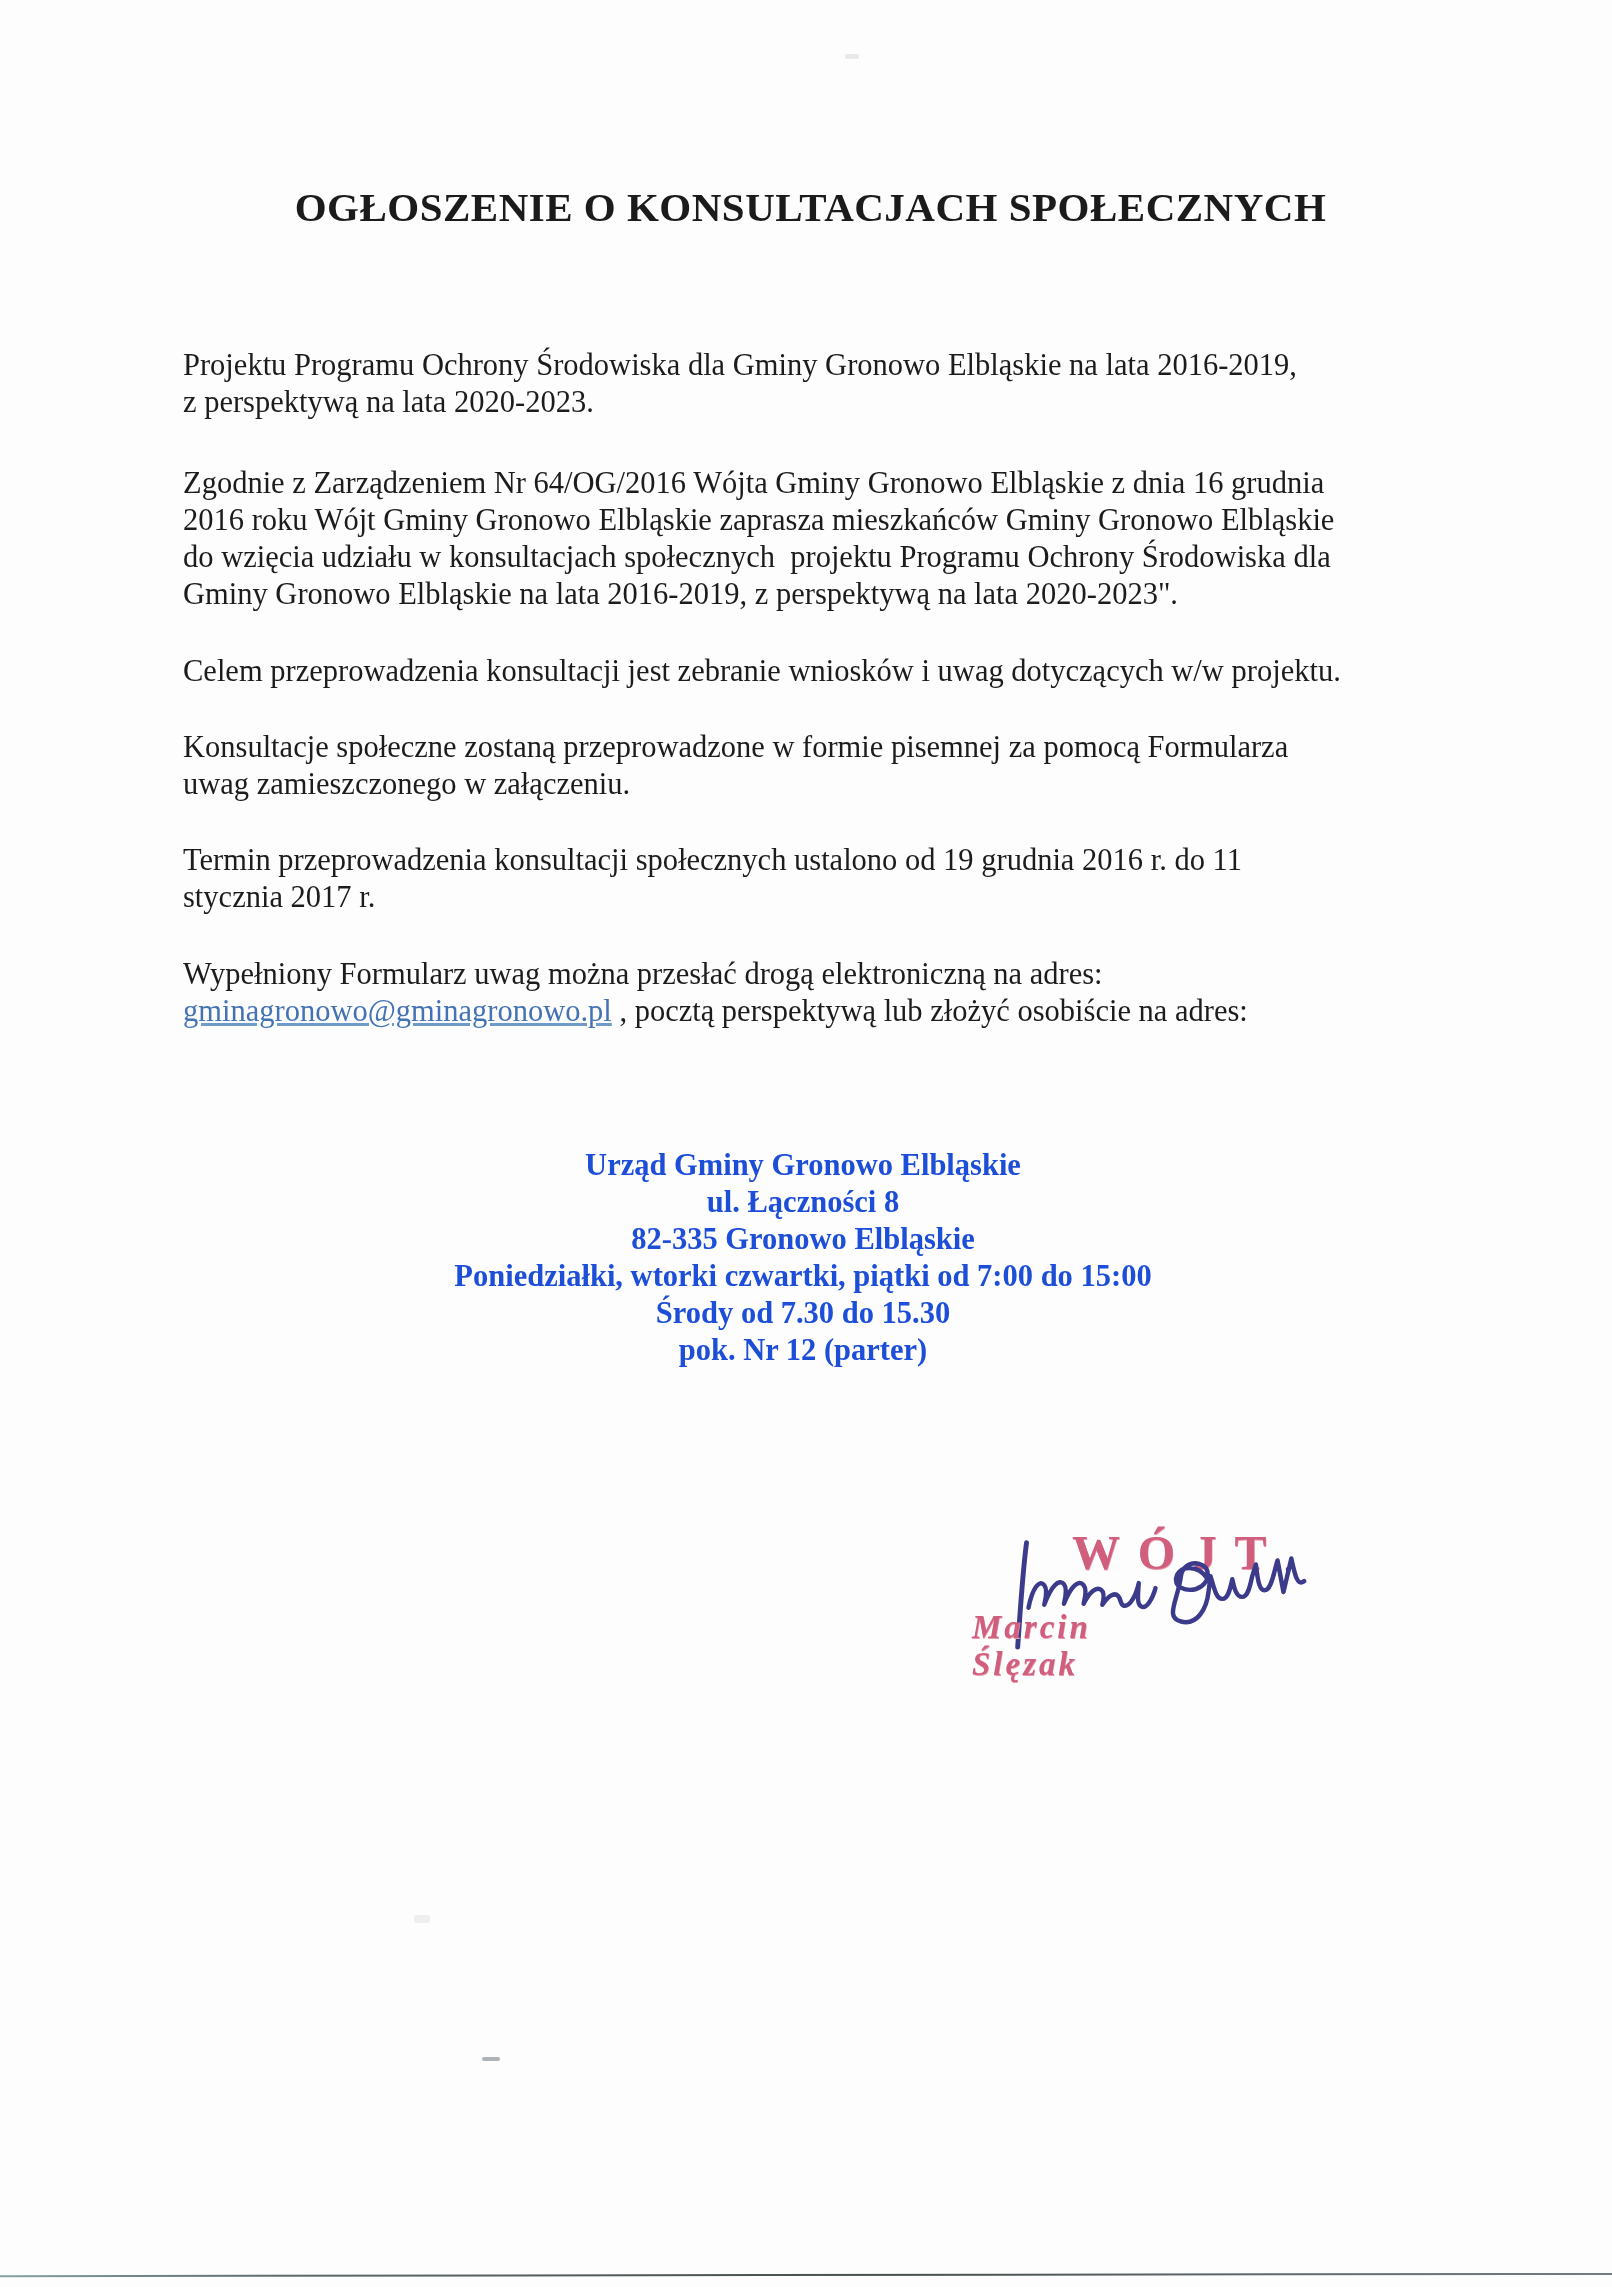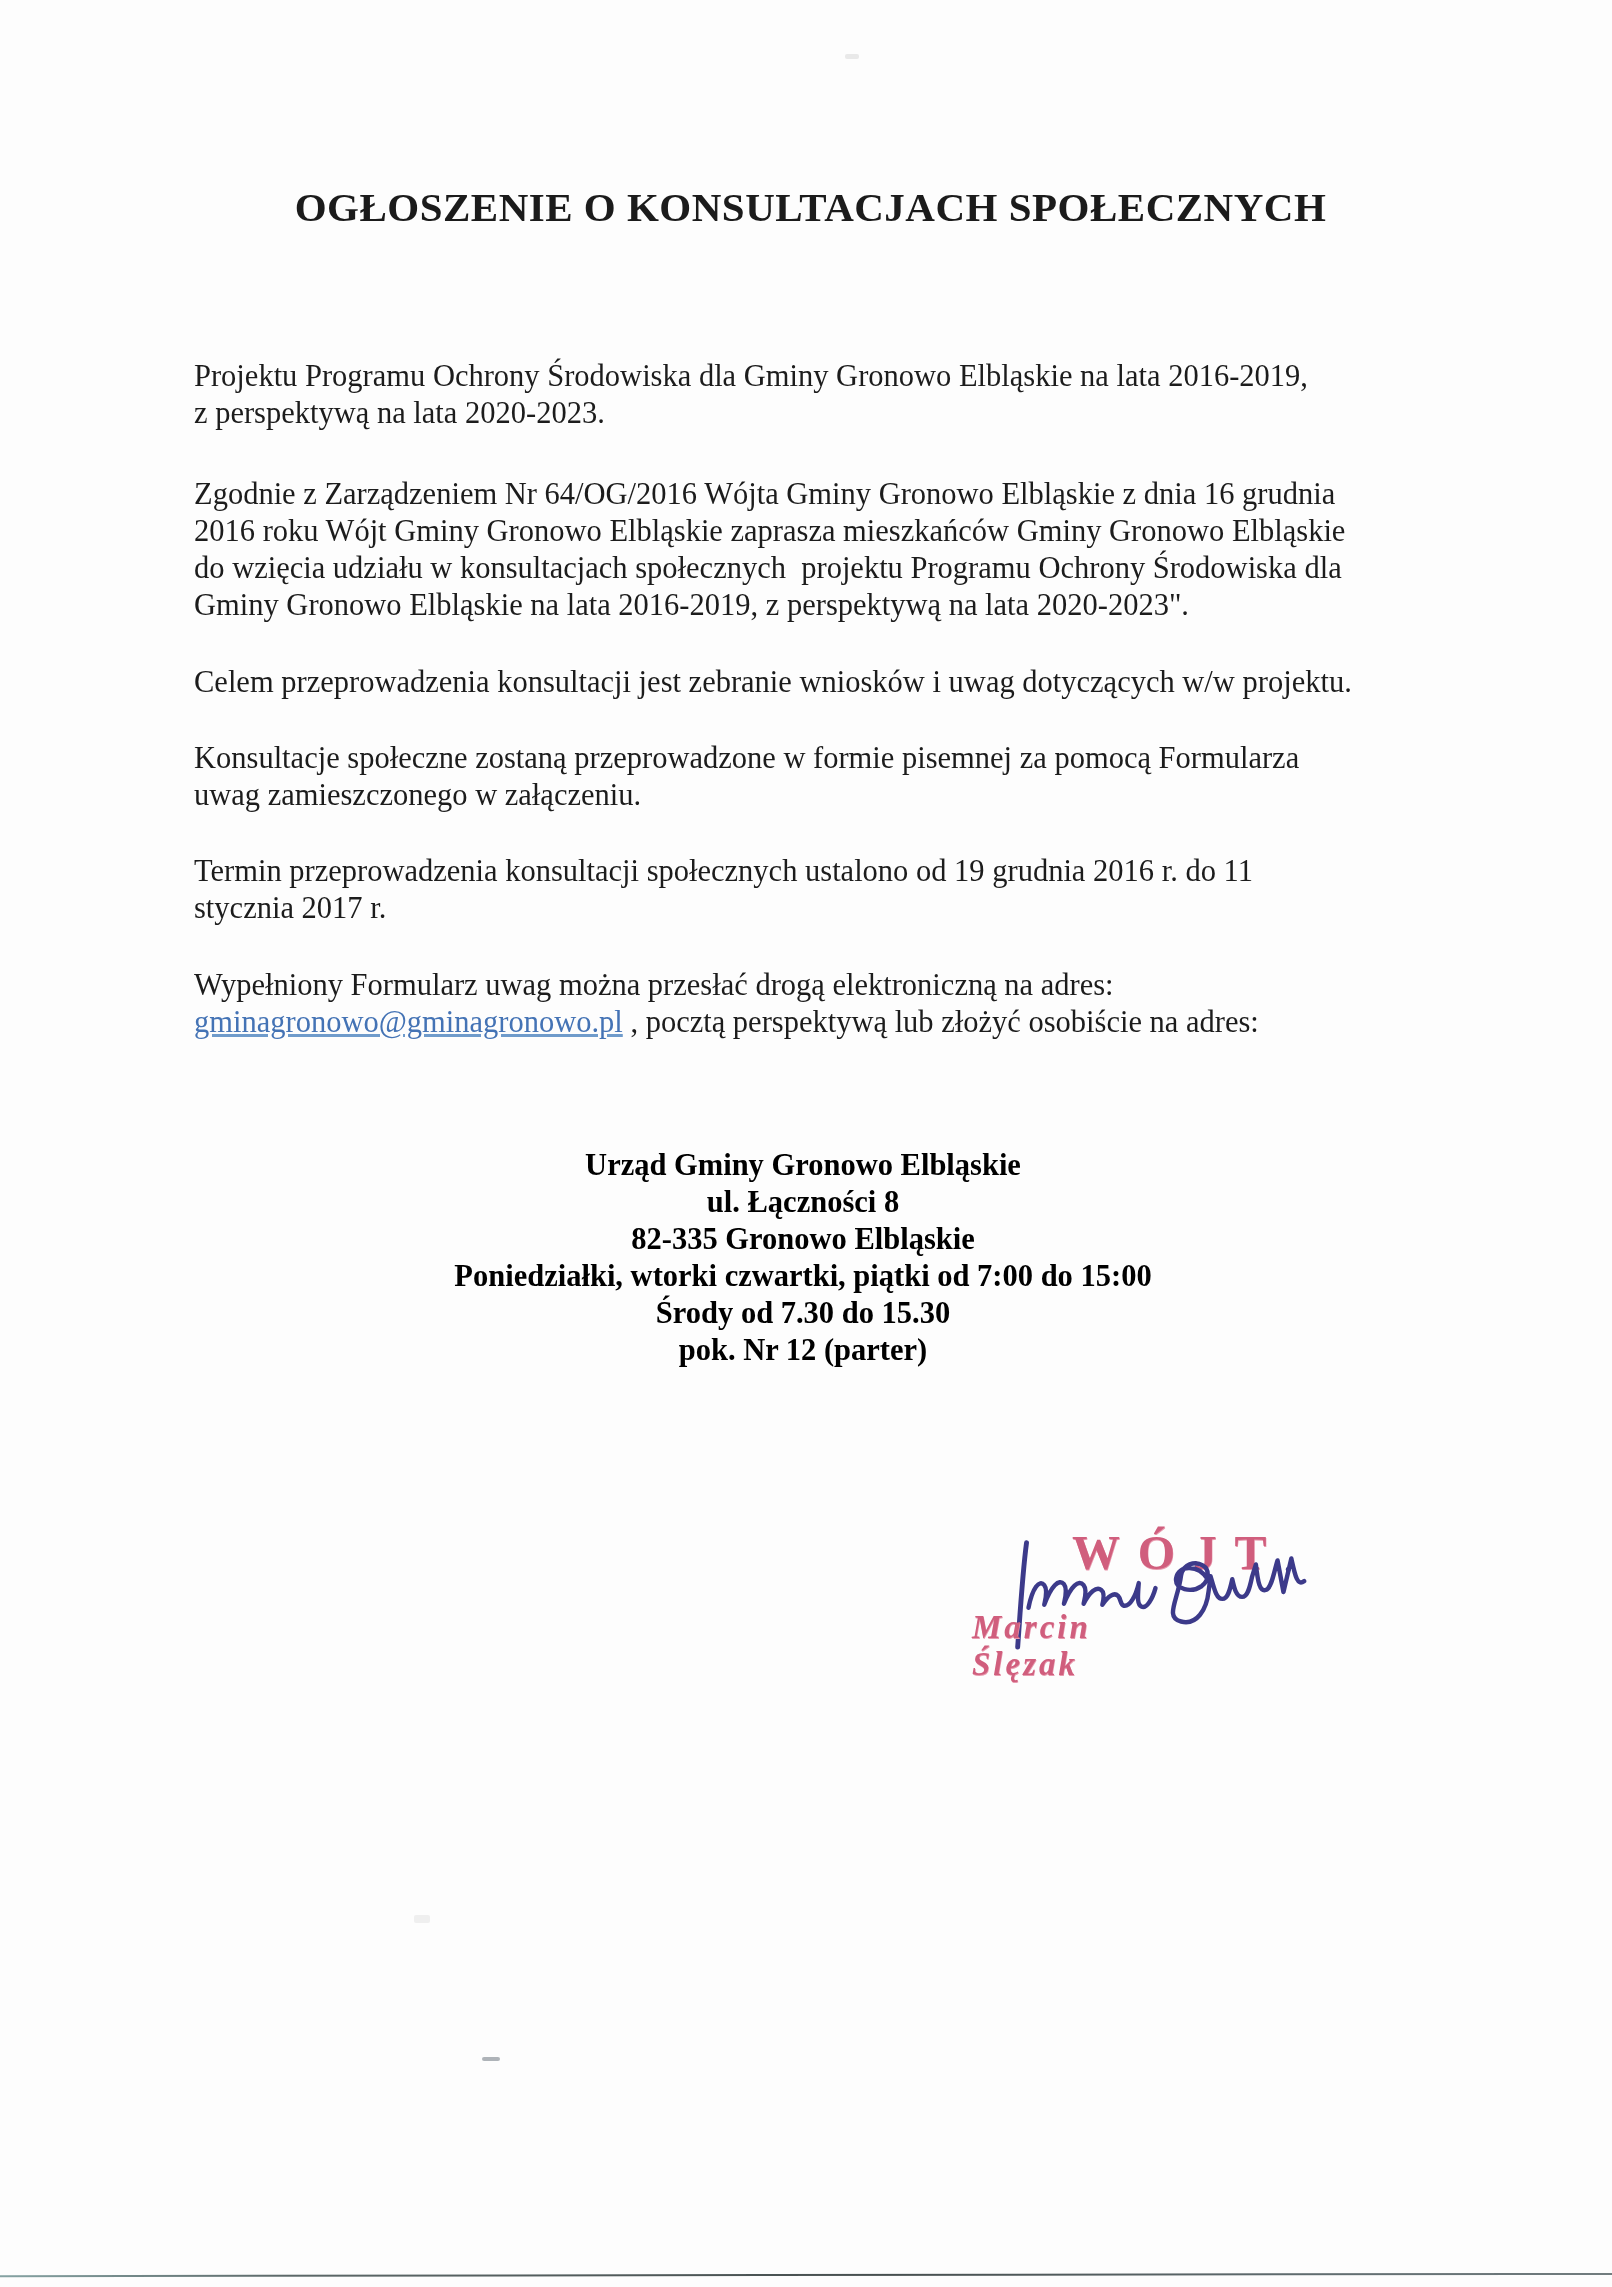--- a/index.html
+++ b/index.html
@@ -20,21 +20,21 @@
     margin: 0;
     text-align: center;
     font-size: 41px;
     font-weight: bold;
     letter-spacing: 0.5px;
     color: #1b1b1b;
   }
   .para {
     position: absolute;
     left: 180px;
-    margin: 14px;
+    margin: 3px;
     font-size: 30.5px;
     line-height: 37px;
     white-space: pre-wrap;
     color: #1c1c1c;
   }
   .p1 { top: 344px; }
   .p2 { top: 462px; }
   .p3 { top: 650px; }
   .p4 { top: 726px; }
   .p5 { top: 839px; }
@@ -48,21 +48,21 @@
   .address {
     position: absolute;
     top: 1147px;
     left: 50%;
     transform: translateX(-50.5%);
     text-align: center;
     font-size: 30.5px;
     font-weight: bold;
     line-height: 37px;
     white-space: nowrap;
-    color: #000000;
+    color: #1d4ed8;
   }
   .sig-block { position: absolute; left: 0; top: 0; }
   .stamp-title {
     position: absolute;
     left: 1072px;
     top: 1525px;
     font-size: 48px;
     font-weight: bold;
     letter-spacing: 17.7px;
     color: #d05e7d;

